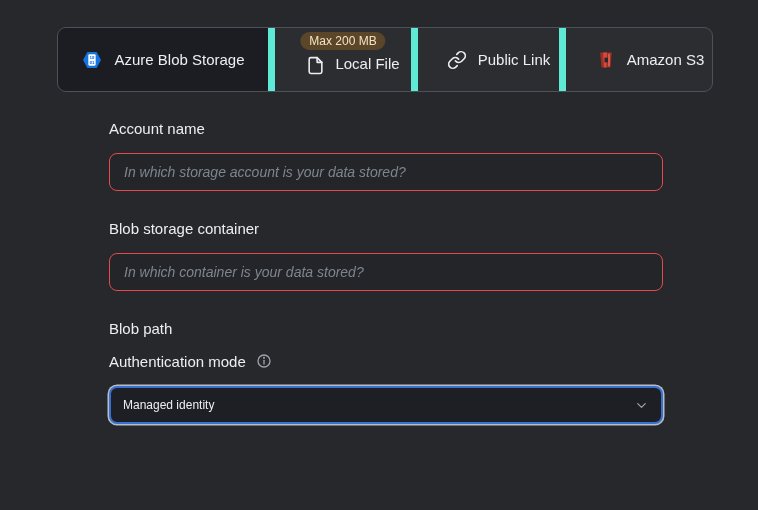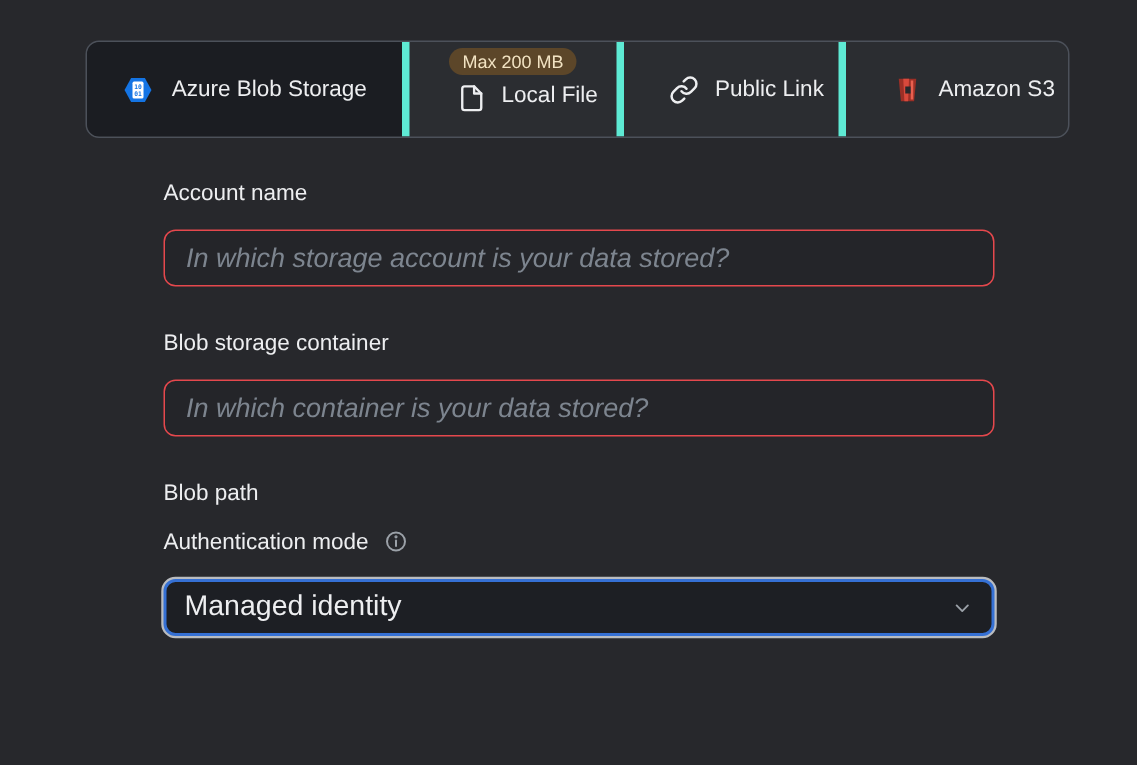--- a/index.html
+++ b/index.html
@@ -27,21 +27,21 @@
     display: flex;
     align-items: center;
     justify-content: center;
     gap: 11px;
     font-size: 15px;
     color: #edeef0;
     cursor: pointer;
     position: relative;
     height: 100%;
   }
-  .tab + .tab { border-left: 5px solid #5eead4; padding-left: 20px; }
+  .tab + .tab { border-left: 7px solid #5eead4; padding-left: 20px; }
   .tab.active {
     background: #1b1d22;
     border-radius: 8px 0 0 8px;
   }
   .tab-0 { flex: 0 0 210px; align-items: center; }
   .tab-1 { flex: 0 0 143px; }
   .tab-2 { flex: 0 0 148px; text-align: center; }
   .tab-3 { flex: 0 0 155px; }
   .tab-1 .tab-row { margin-top: 12px; }
   .badge {
@@ -74,21 +74,21 @@
   }
   .field-label { font-size: 15px; color: #edeef0; }
   .text-input {
     width: 100%;
     height: 38px;
     margin-bottom: 29px;
     background: #242529;
     border: 1px solid #e5484d;
     border-radius: 8px;
     padding: 0 14px;
-    font-size: 18px;
+    font-size: 14px;
     color: #e6e8ea;
     font-family: "Liberation Sans", "DejaVu Sans", sans-serif;
     outline: none;
   }
   .text-input::placeholder {
     font-style: italic;
     color: #7d858f;
     opacity: 1;
   }
   .select {
@@ -97,21 +97,21 @@
     background: #1d1f24;
     border: 2px solid #3570d4;
     box-shadow: 0 0 0 1.5px rgba(235, 238, 242, 0.75);
     border-radius: 8px;
     display: flex;
     align-items: center;
     justify-content: space-between;
     padding: 0 12px;
     cursor: pointer;
   }
-  .select-value { font-size: 19px; color: #edeef0; }
+  .select-value { font-size: 12px; color: #edeef0; }
   .info-icon { display: inline-flex; margin-left: 2px; }
   .chevron-icon { display: inline-flex; }
 </style>
 </head>
 <body>
 
 <div class="tabbar">
 
   <div class="tab tab-0 active">
     <span class="tab-icon">

